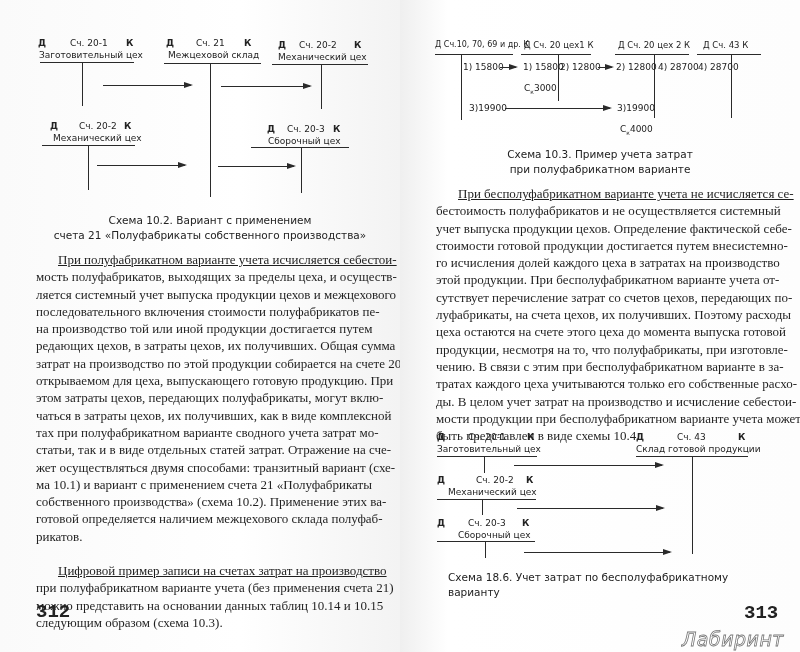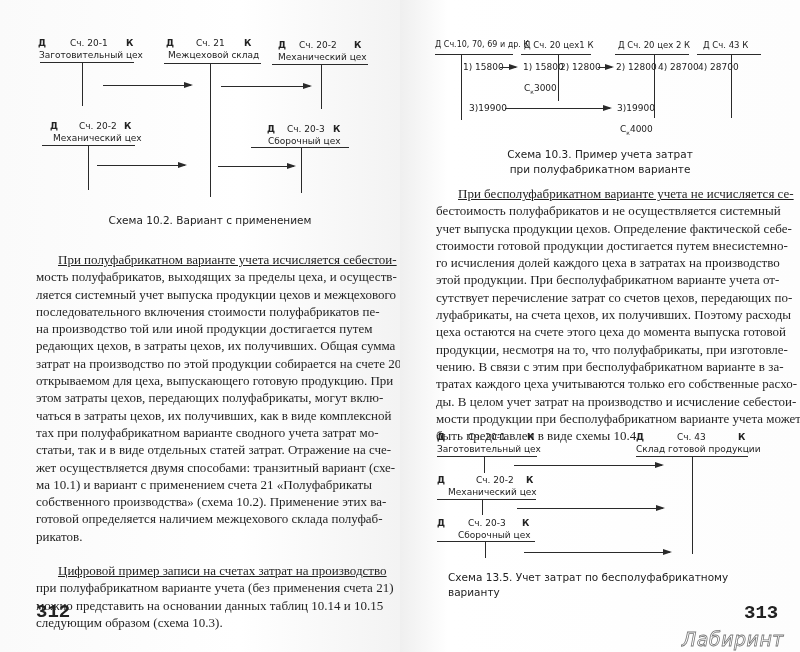--- a/index.html
+++ b/index.html
@@ -75,36 +75,37 @@
       <span class="lbl" style="left:287px;top:124px;">Сч. 20-3</span>
       <span class="lbl" style="left:333px;top:124px;"><b>К</b></span>
       <span class="lbl" style="left:268px;top:136px;">Сборочный цех</span>
       <div class="hline" style="left:251px;top:147px;width:98px;"></div>
       <div class="vline" style="left:301px;top:147px;height:46px;"></div>
     </div>
   </div>
 
   <div class="caption" style="left:20px;top:213px;width:380px;">
     <div><b>Схема 10.2.</b><span> Вариант с применением</span></div>
+    <div>счета 21 «Полуфабрикаты собственного производства»</div>
   </div>
 
   <div class="para" id="lp-p1" style="left:36px;top:251px;width:326px;">
       <span class="ln indent">При полуфабрикатном варианте учета исчисляется себестои-</span>
       <span class="ln">мость полуфабрикатов, выходящих за пределы цеха, и осуществ-</span>
       <span class="ln">ляется системный учет выпуска продукции цехов и межцехового</span>
       <span class="ln">последовательного включения стоимости полуфабрикатов пе-</span>
       <span class="ln">на производство той или иной продукции достигается путем</span>
       <span class="ln">редающих цехов, в затраты цехов, их получивших. Общая сумма</span>
       <span class="ln">затрат на производство по этой продукции собирается на счете 20,</span>
       <span class="ln">открываемом для цеха, выпускающего готовую продукцию. При</span>
       <span class="ln">этом затраты цехов, передающих полуфабрикаты, могут вклю-</span>
       <span class="ln">чаться в затраты цехов, их получивших, как в виде комплексной</span>
       <span class="ln">тах при полуфабрикатном варианте сводного учета затрат мо-</span>
       <span class="ln">статьи, так и в виде отдельных статей затрат. Отражение на сче-</span>
-      <span class="ln">жет осуществляется двумя способами: транзитный вариант (схе-</span>
+      <span class="ln">жет осуществляться двумя способами: транзитный вариант (схе-</span>
       <span class="ln">ма 10.1) и вариант с применением счета 21 «Полуфабрикаты</span>
       <span class="ln">собственного производства» (схема 10.2). Применение этих ва-</span>
       <span class="ln">готовой определяется наличием межцехового склада полуфаб-</span>
       <span class="ln last">рикатов.</span>
     </div>
 
   <div class="para" id="lp-p2" style="left:36px;top:562px;width:326px;">
       <span class="ln indent">Цифровой пример записи на счетах затрат на производство</span>
       <span class="ln">при полуфабрикатном варианте учета (без применения счета 21)</span>
       <span class="ln">можно представить на основании данных таблиц 10.14 и 10.15</span>
@@ -209,19 +210,19 @@
       <span class="lbl" style="left:68px;top:518px;">Сч. 20-3</span>
       <span class="lbl" style="left:122px;top:518px;"><b>К</b></span>
       <span class="lbl" style="left:58px;top:530px;">Сборочный цех</span>
       <div class="hline" style="left:37px;top:541px;width:98px;"></div>
       <div class="vline" style="left:85px;top:541px;height:17px;"></div>
     </div>
     <div class="arrow" style="left:124px;top:552px;width:146px;"></div>
   </div>
 
   <div class="caption" style="left:48px;top:570px;width:320px;text-align:left;">
-    <b>Схема 13.5.</b><span> Учет затрат по бесполуфабрикатному варианту</span>
+    <b>Схема 18.6.</b><span> Учет затрат по бесполуфабрикатному варианту</span>
   </div>
 
   <div class="pagenum" style="left:344px;top:602px;">313</div>
 
   <div class="logo" style="left:282px;top:628px;font-style:italic;">Лабиринт</div>
 </div>
 
 </body></html>

